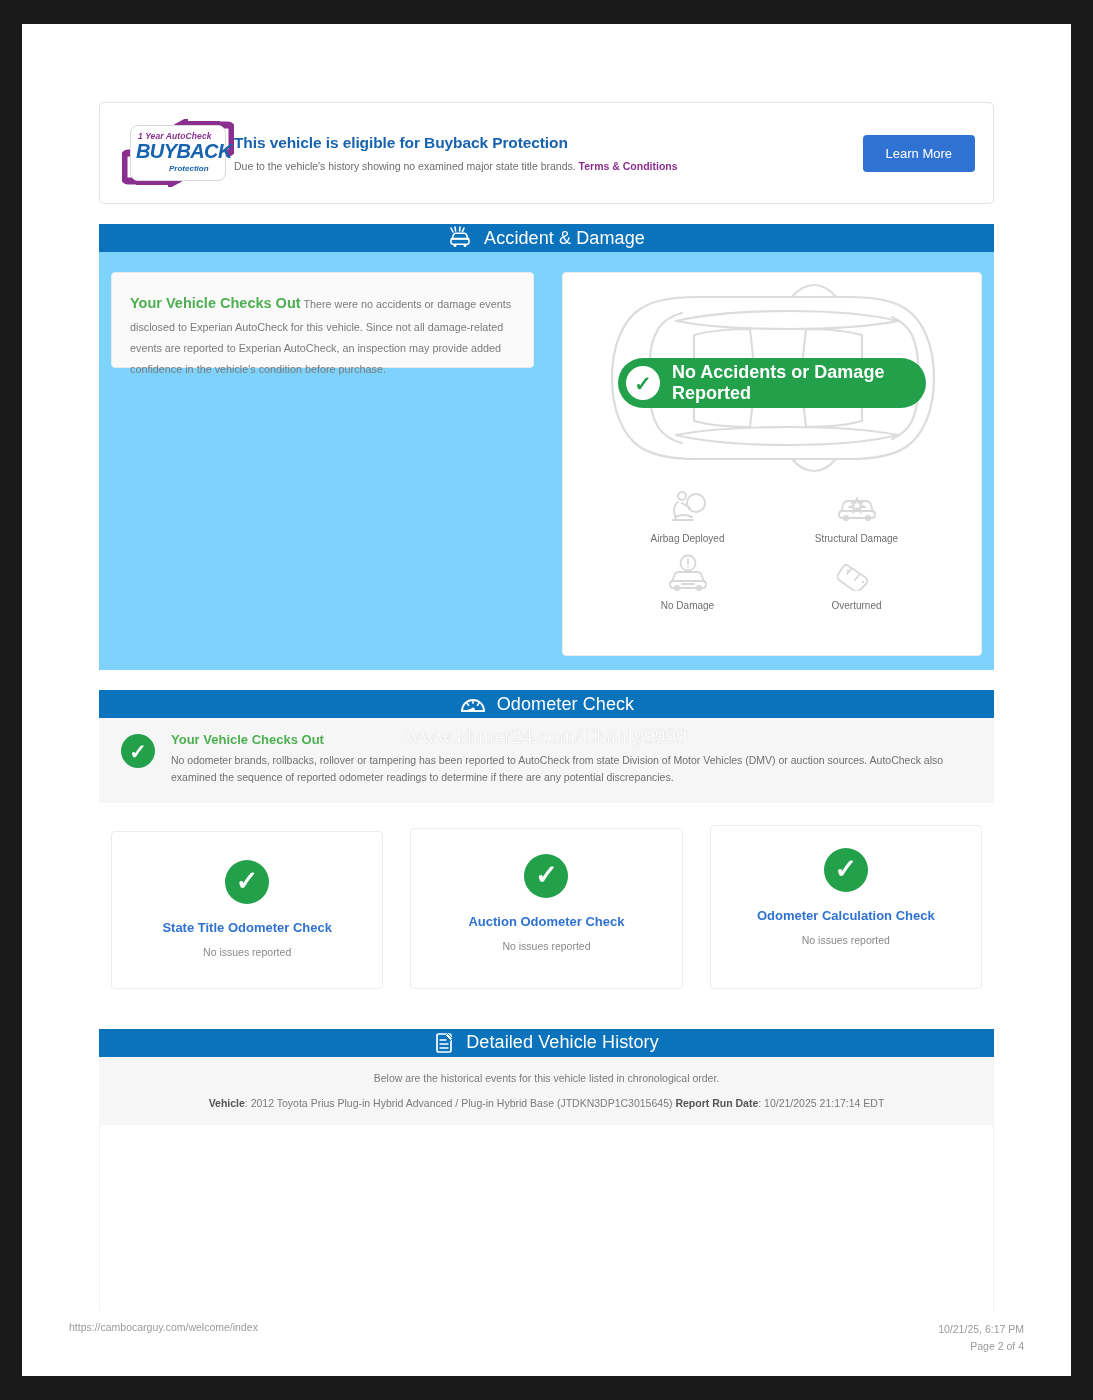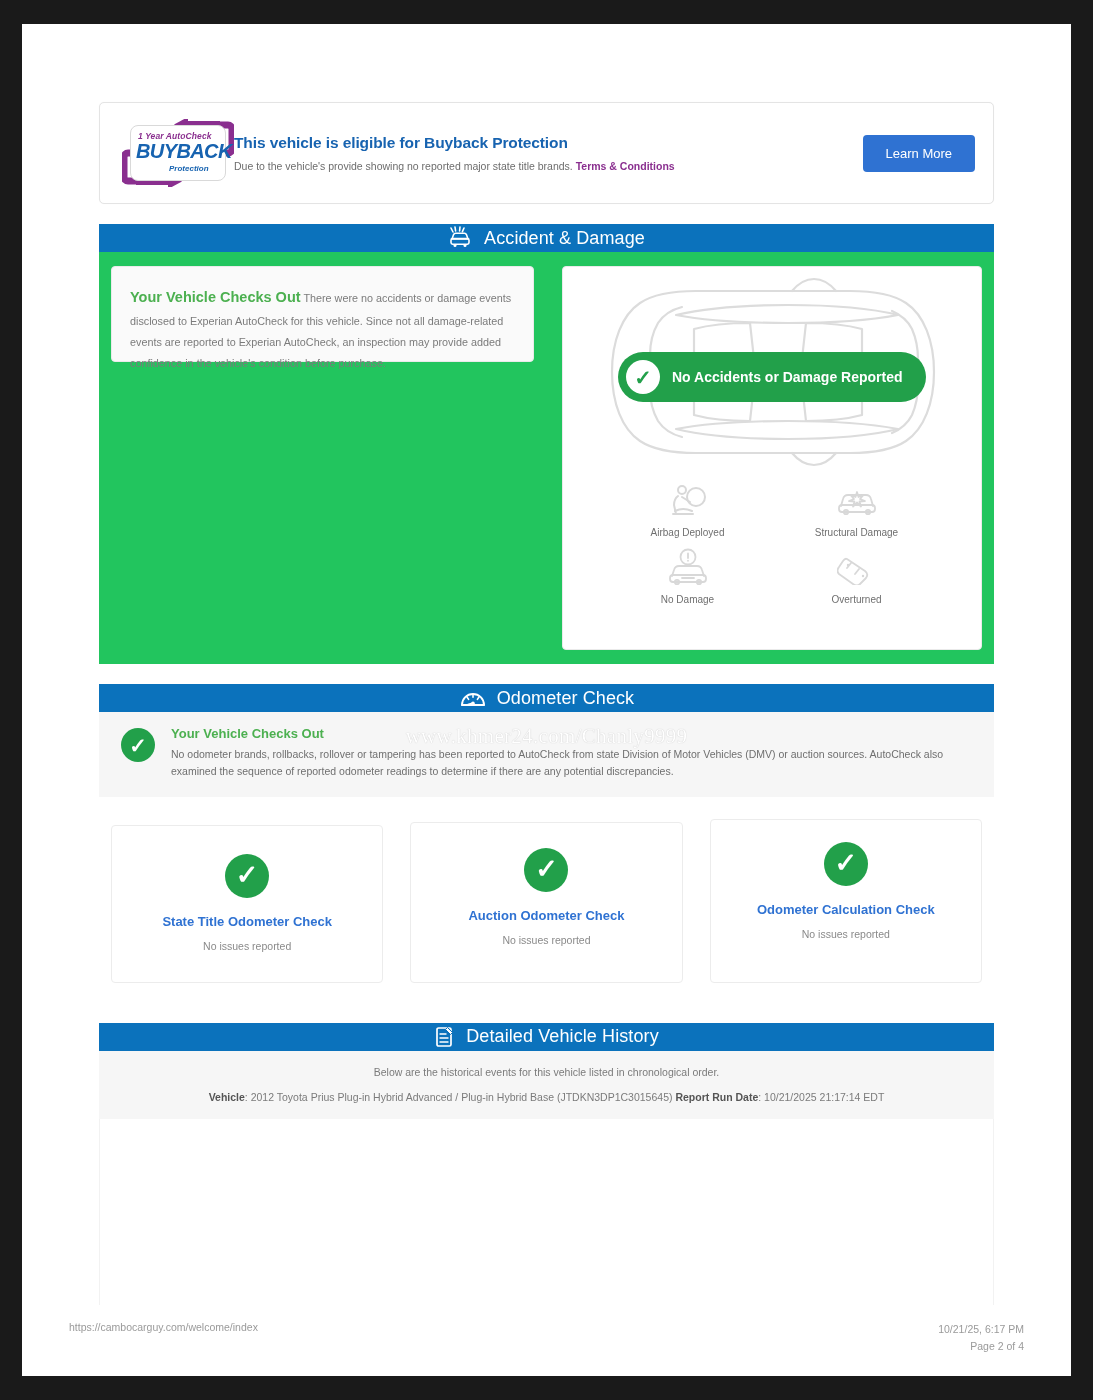--- a/index.html
+++ b/index.html
@@ -103,22 +103,22 @@
     color: #fff;
     margin-top: 20px;
   }
   .sec-head .t { font-size: 18px; letter-spacing: .1px; }
   .sec-head svg { display: block; }
 
   
   .acc-body {
     display: flex;
     gap: 28px;
-    padding: 14px 12px 14px 12px;
-    background: #22c55e;
+    padding: 20px 12px 14px 12px;
+    background: #7dd3fc;
   }
   .acc-left {
     flex: 0 0 423px;
     border: 1px solid #eaeaea;
     border-radius: 4px;
     background: #fafafa;
     padding: 16px 18px 18px 18px;
     height: 96px;
   }
   .acc-left p {
@@ -154,21 +154,21 @@
     gap: 12px;
     z-index: 5;
     width: 308px;
   }
   .no-acc-badge .chk {
     width: 34px; height: 34px; border-radius: 50%;
     background: #fff; display: flex; align-items: center;
     justify-content: center; flex: 0 0 34px;
   }
   .no-acc-badge .chk span { color: #22a04a; font-size: 21px; line-height: 1; font-weight: bold; }
-  .no-acc-badge .lbl { color: #fff; font-weight: bold; font-size: 14px; }
+  .no-acc-badge .lbl { color: #fff; font-weight: bold; font-size: 18px; }
 
   .dmg-grid {
     display: grid;
     grid-template-columns: 1fr 1fr;
     row-gap: 10px;
     padding: 6px 40px 0 40px;
   }
   .dmg-item { text-align: center; }
   .dmg-item .ic { height: 40px; display:flex; align-items:center; justify-content:center; }
   .dmg-item .lbl { font-size: 10px; color: #6f6f6f; margin-top: 6px; }
@@ -275,21 +275,21 @@
         </svg>
         <div class="plate"></div>
         <div class="bb-txt1">1 Year AutoCheck</div>
         <div class="bb-txt2">BUYBACK</div>
         <div class="bb-txt3">Protection</div>
       </div>
 
       <div class="bb-body">
         <div class="bb-title">This vehicle is eligible for Buyback Protection</div>
         <div class="bb-sub">
-          <span>Due to the vehicle's provide showing no reported major state title brands.</span>
+          <span>Due to the vehicle's history showing no examined major state title brands.</span>
           <span class="tc">Terms &amp; Conditions</span>
         </div>
       </div>
 
       <button class="learn-more">Learn More</button>
     </div>
 
     <div class="sec-head">
       <svg width="26" height="24" viewBox="0 0 26 24">
         <path d="M3 2 l2 4 M7 1 l.6 4 M12 1 l-.4 4 M16 2 l-1.6 3.6" stroke="#fff" stroke-width="1.6" fill="none" stroke-linecap="round"></path>

